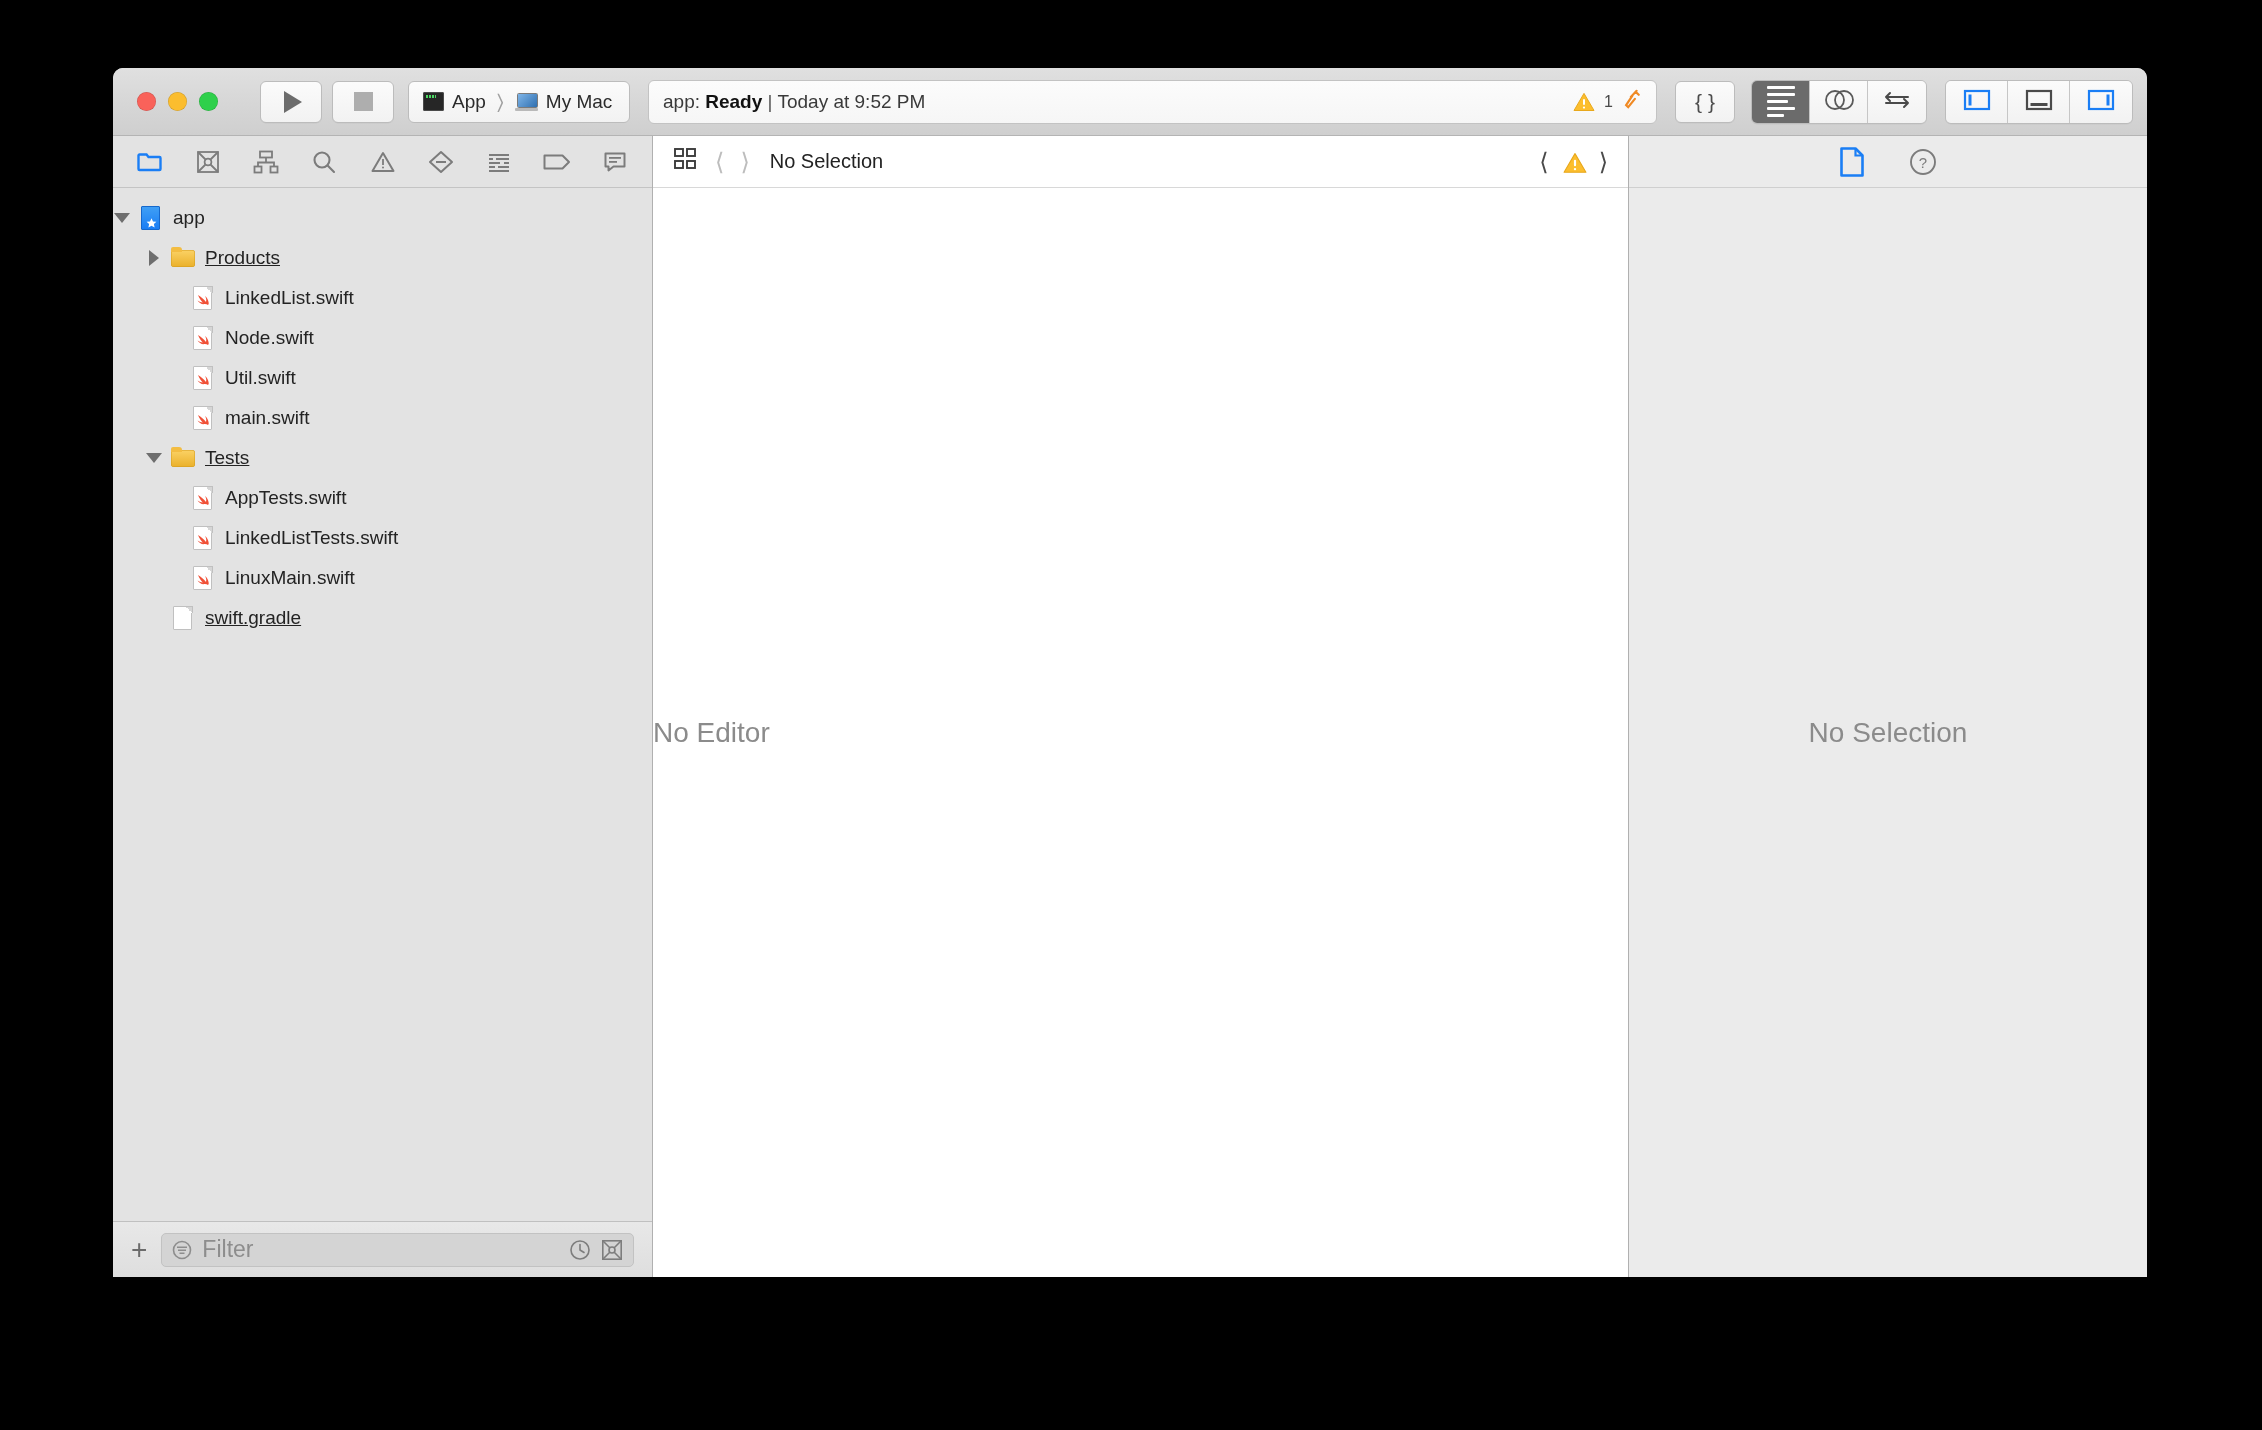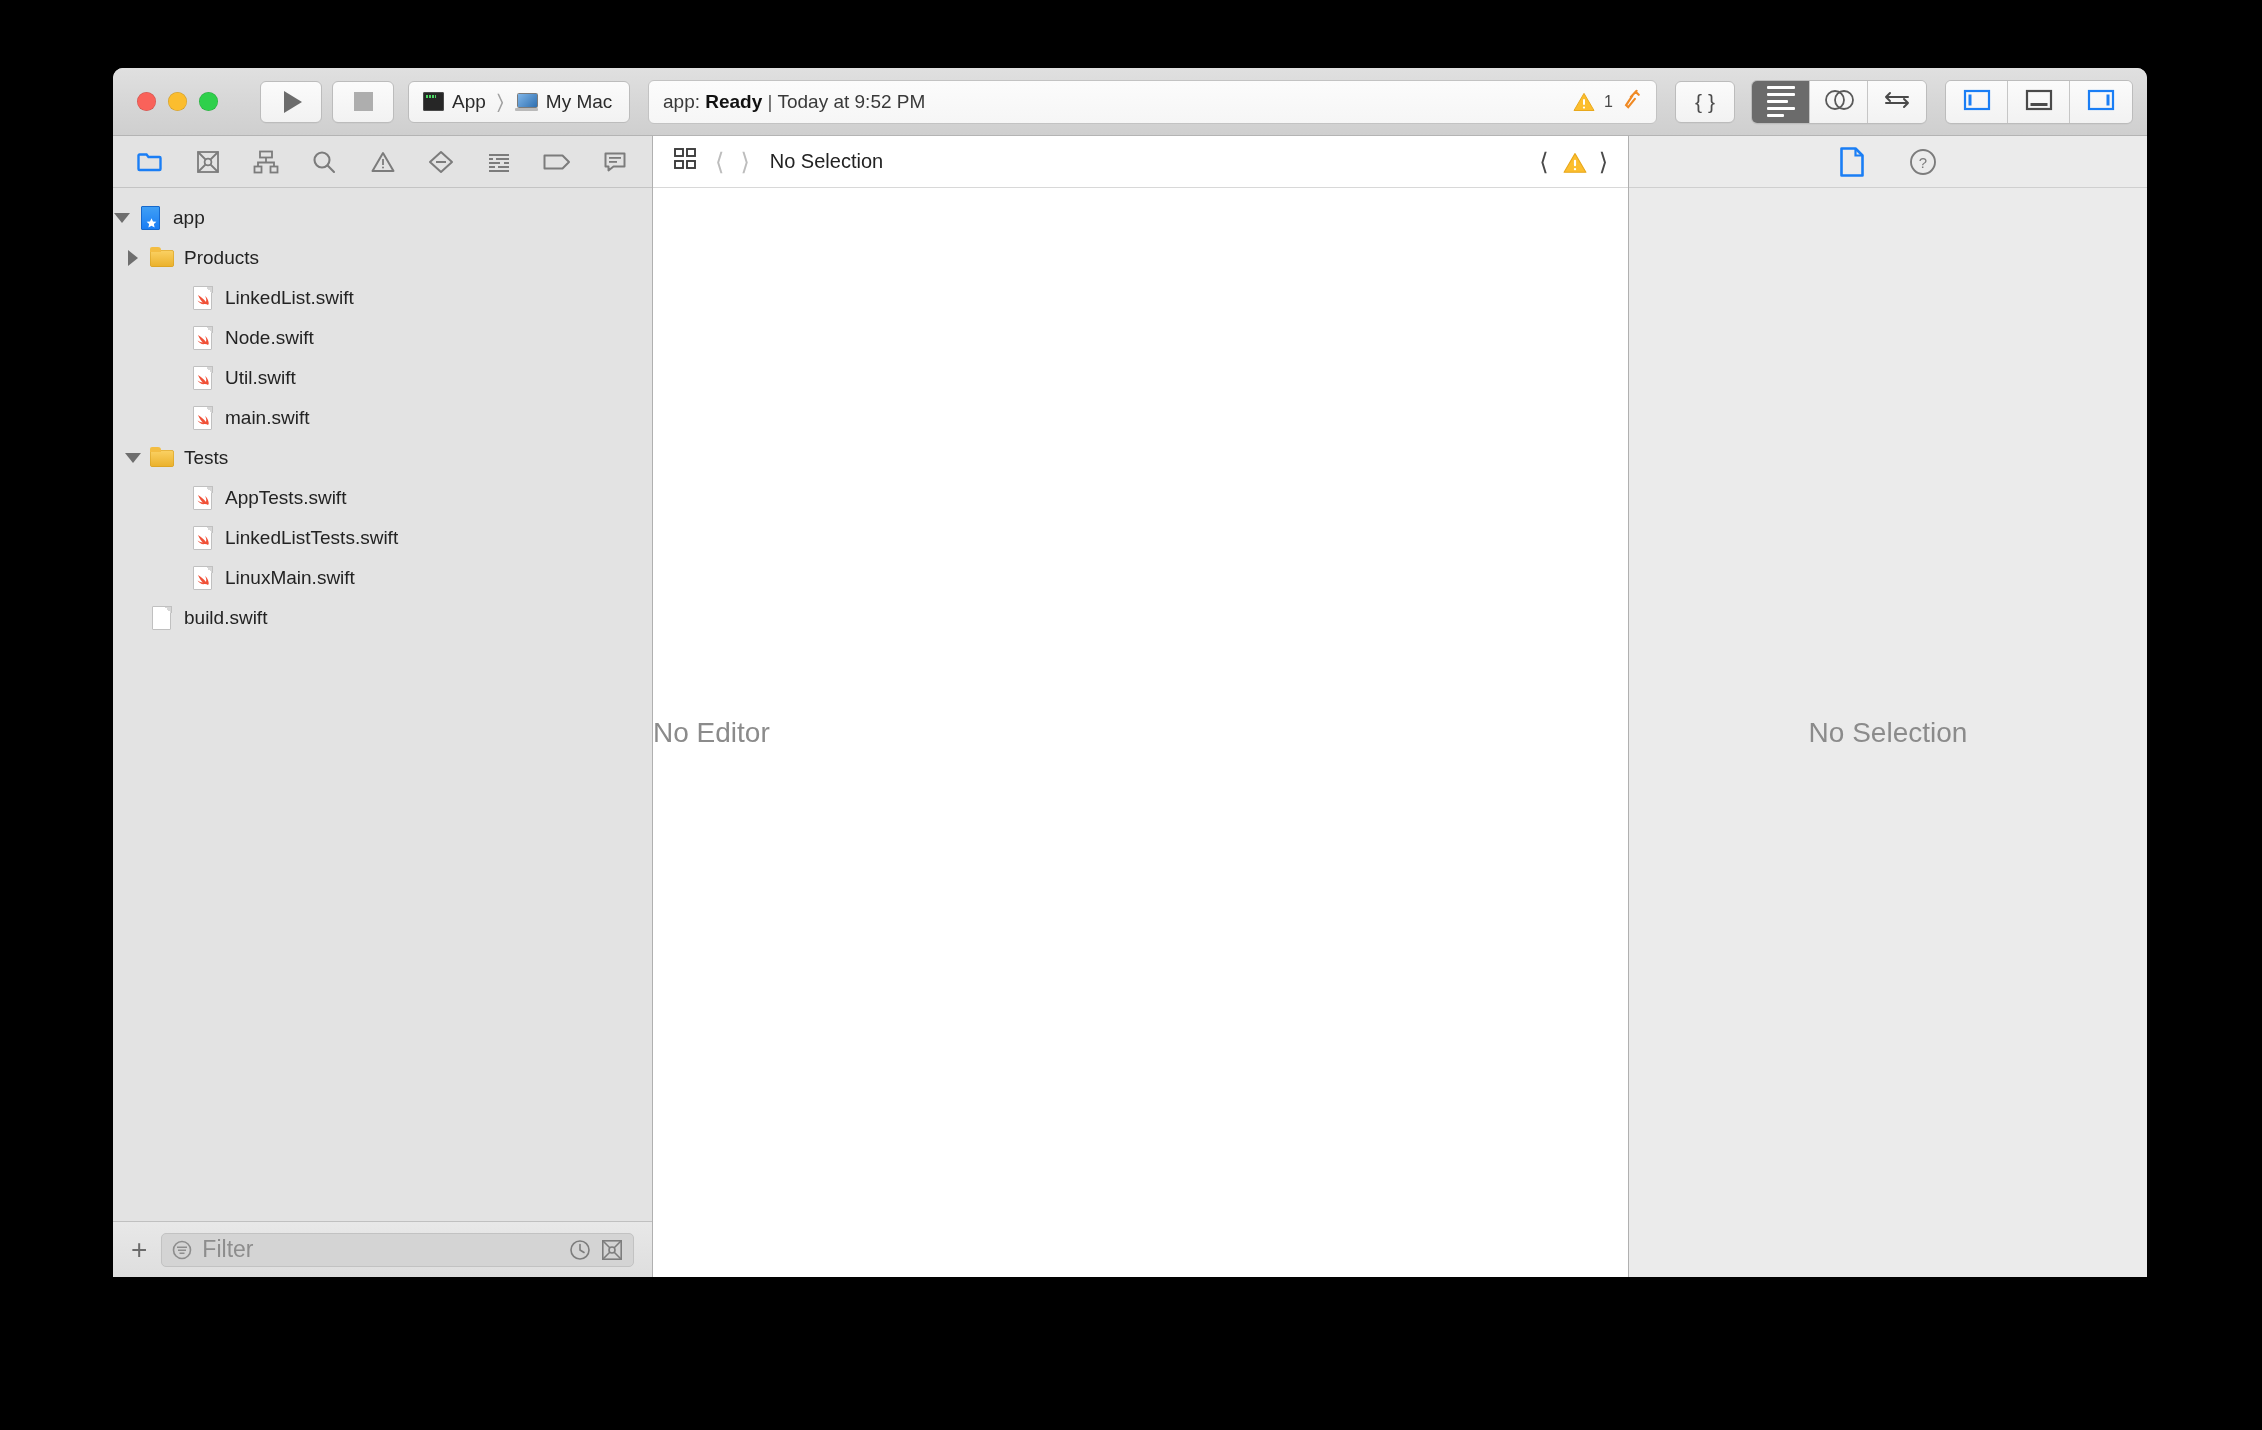--- a/index.html
+++ b/index.html
@@ -195,21 +195,21 @@
   .ic-proj .pg {
     position:absolute; left:2px; top:1px; width:19px; height:24px;
     background: linear-gradient(to bottom,#3f9ff5,#1a7ef5);
     border:1px solid #1568cc; border-radius: 1px;
   }
   .ic-proj .glyph {
     position:absolute; left:6px; top:8px; width:12px; height:12px;
     color: #fff;
   }
 
-  .indent-1 { padding-left: 11px; }
+  .indent-1 { padding-left: 32px; text-decoration: underline; }
   .indent-2 { padding-left: 52px; }
 
   #filter-bar {
     height: 56px; display: flex; align-items: center; gap: 14px;
     padding: 0 18px;
     background: linear-gradient(to bottom,#e8e8e8,#dedede);
     border-top: 1px solid #c0c0c0;
   }
   #add-button { font-size: 28px; color: #6b6b6b; line-height: 1; font-weight: 300; }
   #filter-field {
@@ -547,21 +547,21 @@
               </span>
             </span>
             <span>LinuxMain.swift</span>
           </div>
           <div class="row indent-1">
             <span class="tw"></span>
             <span class="ic ic-doc">
               <span class="pg"></span>
               <span class="fold"></span>
             </span>
-            <span>build.swift</span>
+            <span>swift.gradle</span>
           </div>
         </div>
 
       <div id="filter-bar">
         <span id="add-button">+</span>
         <div id="filter-field">
           <span class="fbtn">
             <svg width="20" height="20" viewBox="0 0 20 20">
                 <circle cx="10" cy="10" r="8.5" fill="none" stroke="#8d8d8d" stroke-width="1.6"></circle>
                 <g fill="#8d8d8d">

